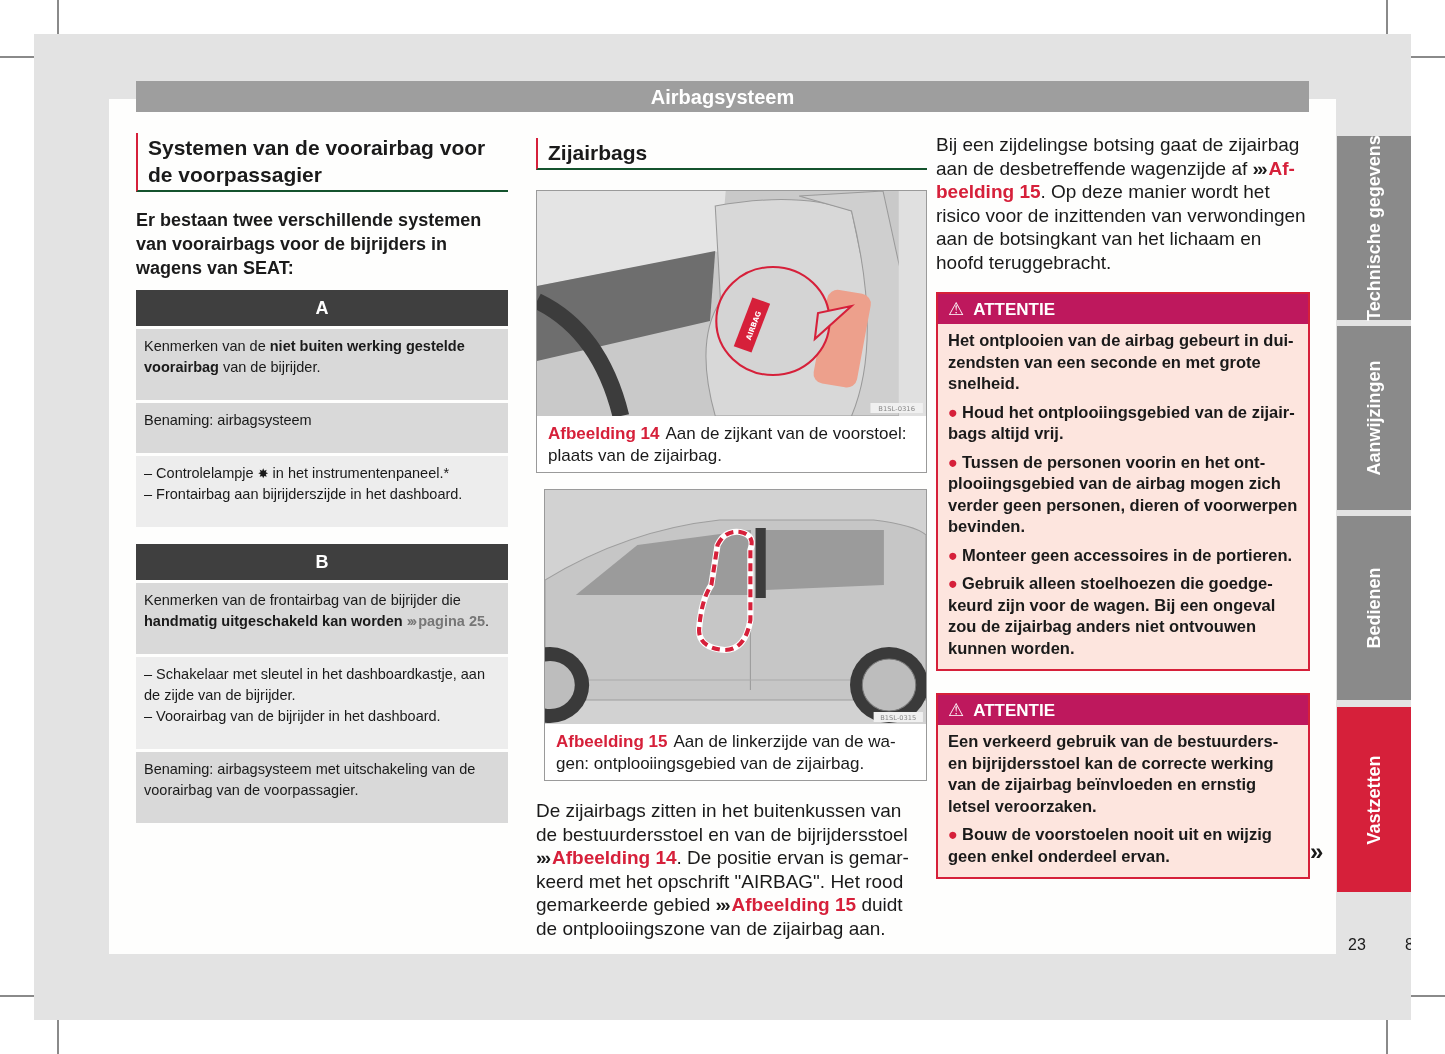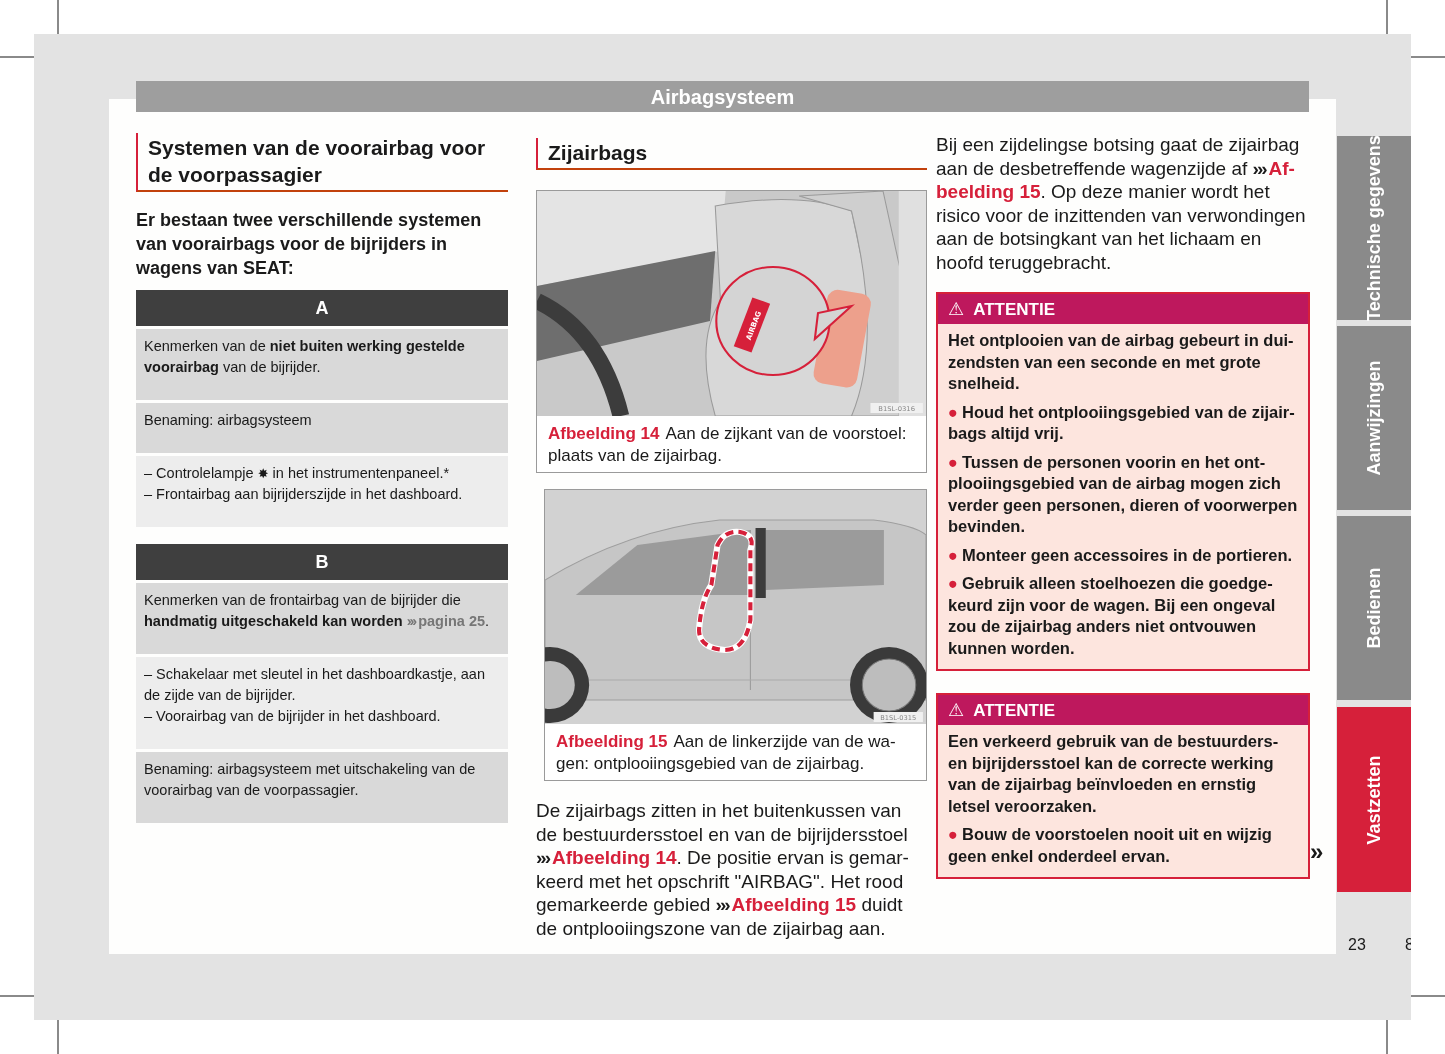--- a/index.html
+++ b/index.html
@@ -11,21 +11,21 @@
   .page { position: absolute; left: 109px; top: 99px; width: 1227px; height: 855px; background: #fefefd; }
 
   .header-bar { position: absolute; left: 136px; top: 81px; width: 1173px; height: 31px; background: #9e9e9e;
     color: #fff; font-weight: bold; font-size: 20px; text-align: center; line-height: 32px; }
 
   .col { position: absolute; }
   .col1 { left: 136px; top: 133px; width: 372px; }
   .col2 { left: 536px; top: 138px; width: 391px; }
   .col3 { left: 936px; top: 133px; width: 374px; }
 
-  .sec-title { border-left: 2px solid #d6203a; border-bottom: 2px solid #c2410c; padding: 1px 8px 2px 10px;
+  .sec-title { border-left: 2px solid #d6203a; border-bottom: 2px solid #14532d; padding: 1px 8px 2px 10px;
     font-weight: bold; font-size: 21px; line-height: 27px; color: #1a1a1a; }
   .lead { font-weight: bold; font-size: 18px; line-height: 24px; margin-top: 16px; }
 
   .tbl { margin-top: 10px; }
   .tbl-head { background: #3f3f3f; color: #fff; font-weight: bold; font-size: 18px; text-align: center; height: 36px; line-height: 36px; }
   .tbl-row { font-size: 14.5px; line-height: 21px; padding: 7px 8px 22px 8px; margin-top: 3px; }
   .tbl-row.mid { background: #d9d9d9; }
   .tbl-row.light { background: #ededed; }
   .tbl-row b { font-weight: bold; }
   .tbl-row .ref { color: #777; font-weight: bold; }

